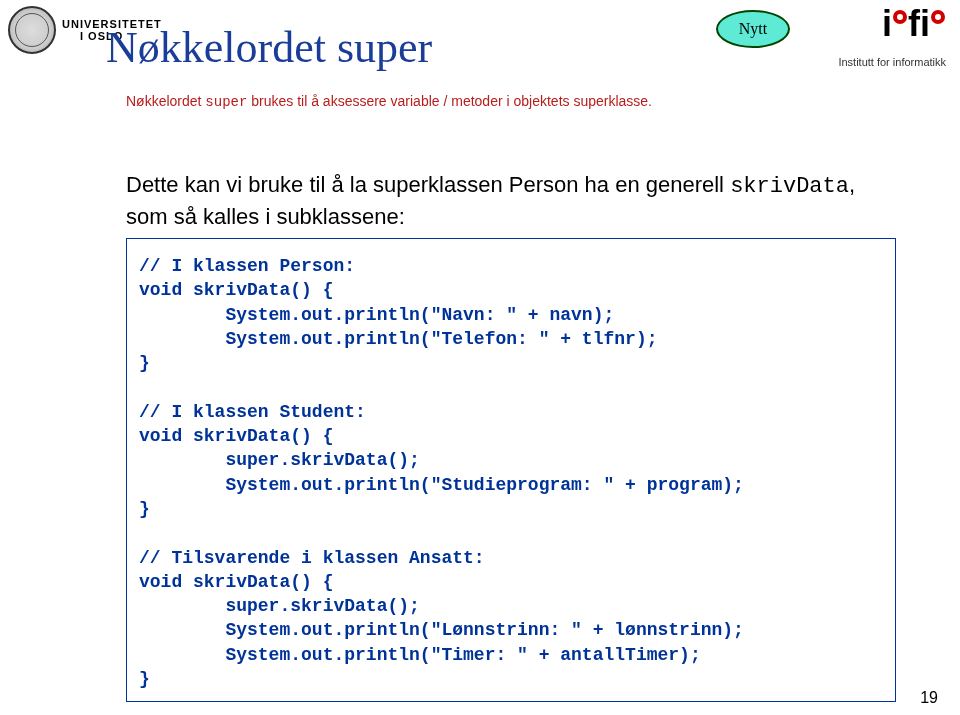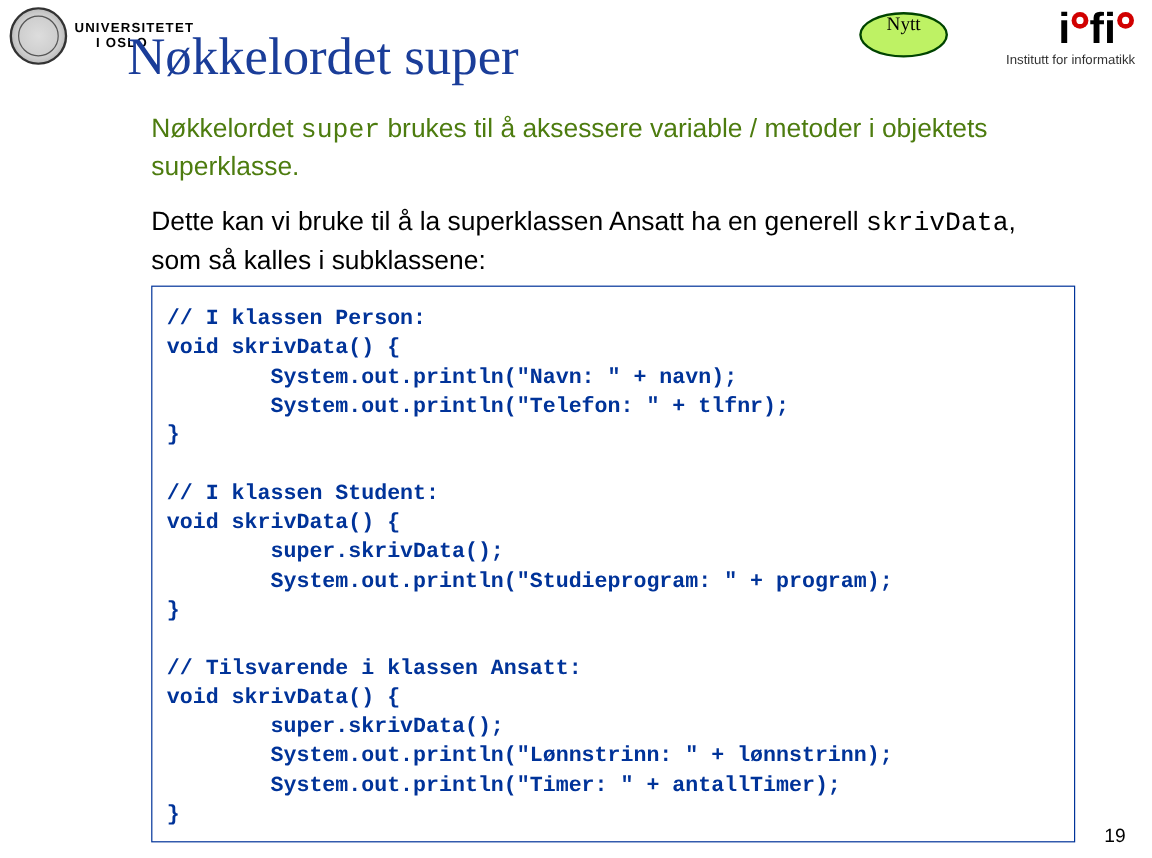--- a/index.html
+++ b/index.html
@@ -83,34 +83,34 @@
   .ifi-mark .dot-outer::after {
     content: "";
     position: absolute;
     inset: 4px;
     border-radius: 50%;
     background: #fff;
   }
   .ifi-caption {
     font-size: 11px;
     color: #333;
-    margin-top: 2px;
+    margin-top: 14px;
   }
 
   .badge {
     position: absolute;
     top: 10px;
     right: 170px;
     width: 70px;
     height: 34px;
     border: 2px solid #004400;
     border-radius: 50% / 50%;
-    background: #bef264;
+    background: #5eead4;
     display: flex;
-    align-items: flex-start;
+    align-items: center;
     justify-content: center;
     font-size: 16px;
     color: #000;
     font-family: "Times New Roman", serif;
   }
 
   .title {
     position: absolute;
     top: 22px;
     left: 106px;
@@ -121,22 +121,22 @@
   .title .kw {
     color: #1a3d99;
   }
 
   .body-text {
     position: absolute;
     top: 92px;
     left: 126px;
     right: 80px;
     font-family: Arial, sans-serif;
-    font-size: 22px;
-    color: #4d7c0f;
+    font-size: 14px;
+    color: #b91c1c;
     line-height: 1.35;
   }
   .body-text .mono {
     font-family: "Courier New", monospace;
   }
 
   .body-text2 {
     position: absolute;
     top: 170px;
     left: 126px;
@@ -205,21 +205,21 @@
 
 <div class="title">
   <span>Nøkkelordet </span><span class="kw">super</span>
 </div>
 
 <div class="body-text">
   <span>Nøkkelordet </span><span class="mono">super</span><span> brukes til å aksessere variable / metoder i objektets superklasse.</span>
 </div>
 
 <div class="body-text2">
-  <span>Dette kan vi bruke til å la superklassen Ansatt ha en generell </span><span class="mono">skrivData</span><span>, som så kalles i subklassene:</span>
+  <span>Dette kan vi bruke til å la superklassen Person ha en generell </span><span class="mono">skrivData</span><span>, som så kalles i subklassene:</span>
 </div>
 
 <div class="codebox"><span>// I klassen Person:</span>
 <span>void skrivData() {</span>
 <span>        System.out.println("Navn: " + navn);</span>
 <span>        System.out.println("Telefon: " + tlfnr);</span>
 <span>}</span>
 <span></span>
 <span>// I klassen Student:</span>
 <span>void skrivData() {</span>

